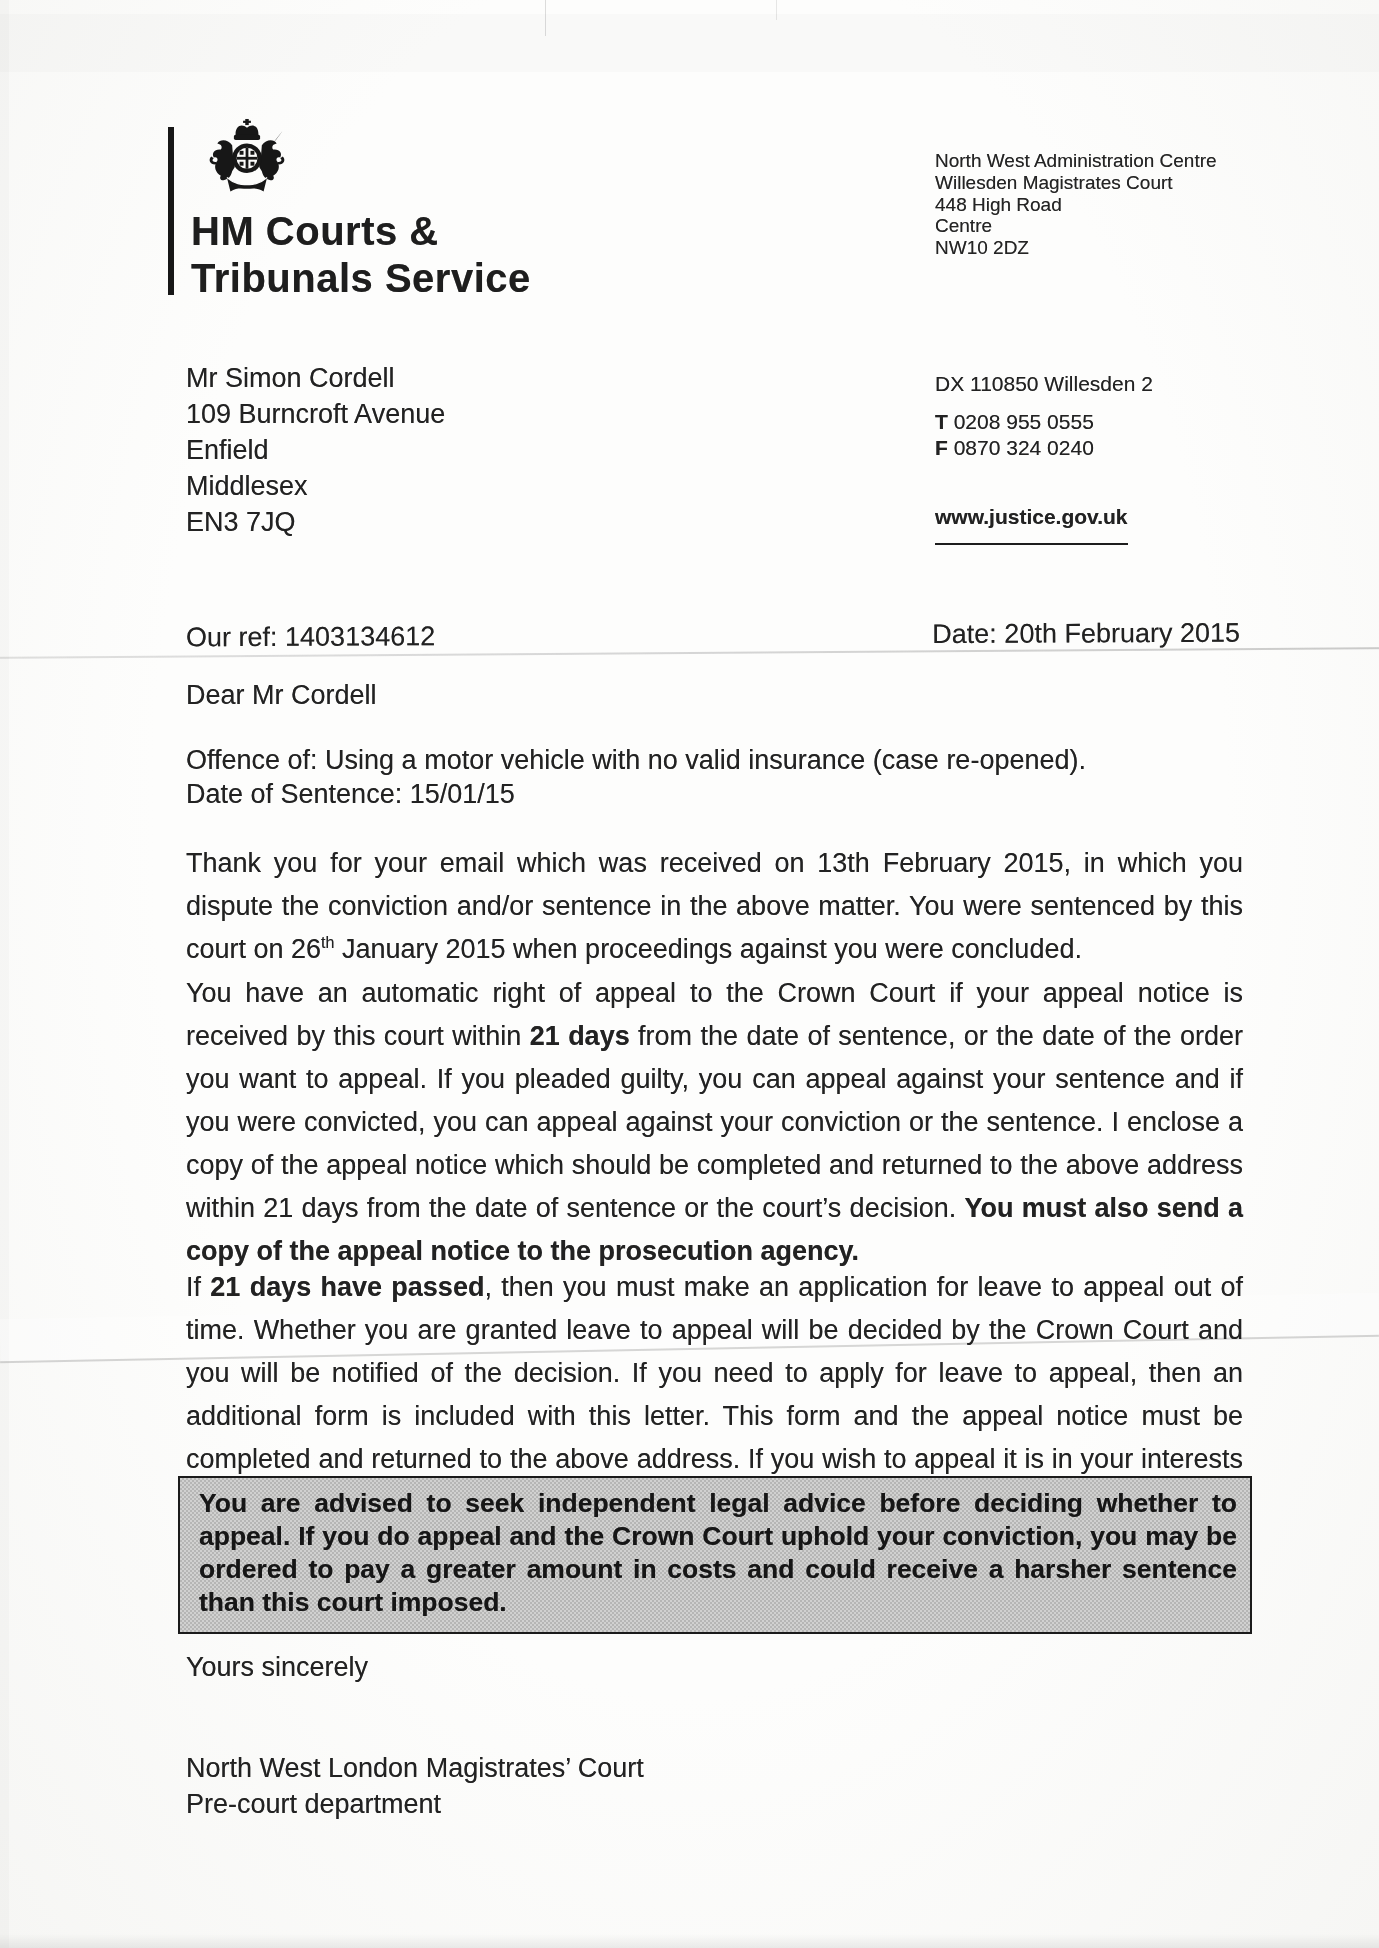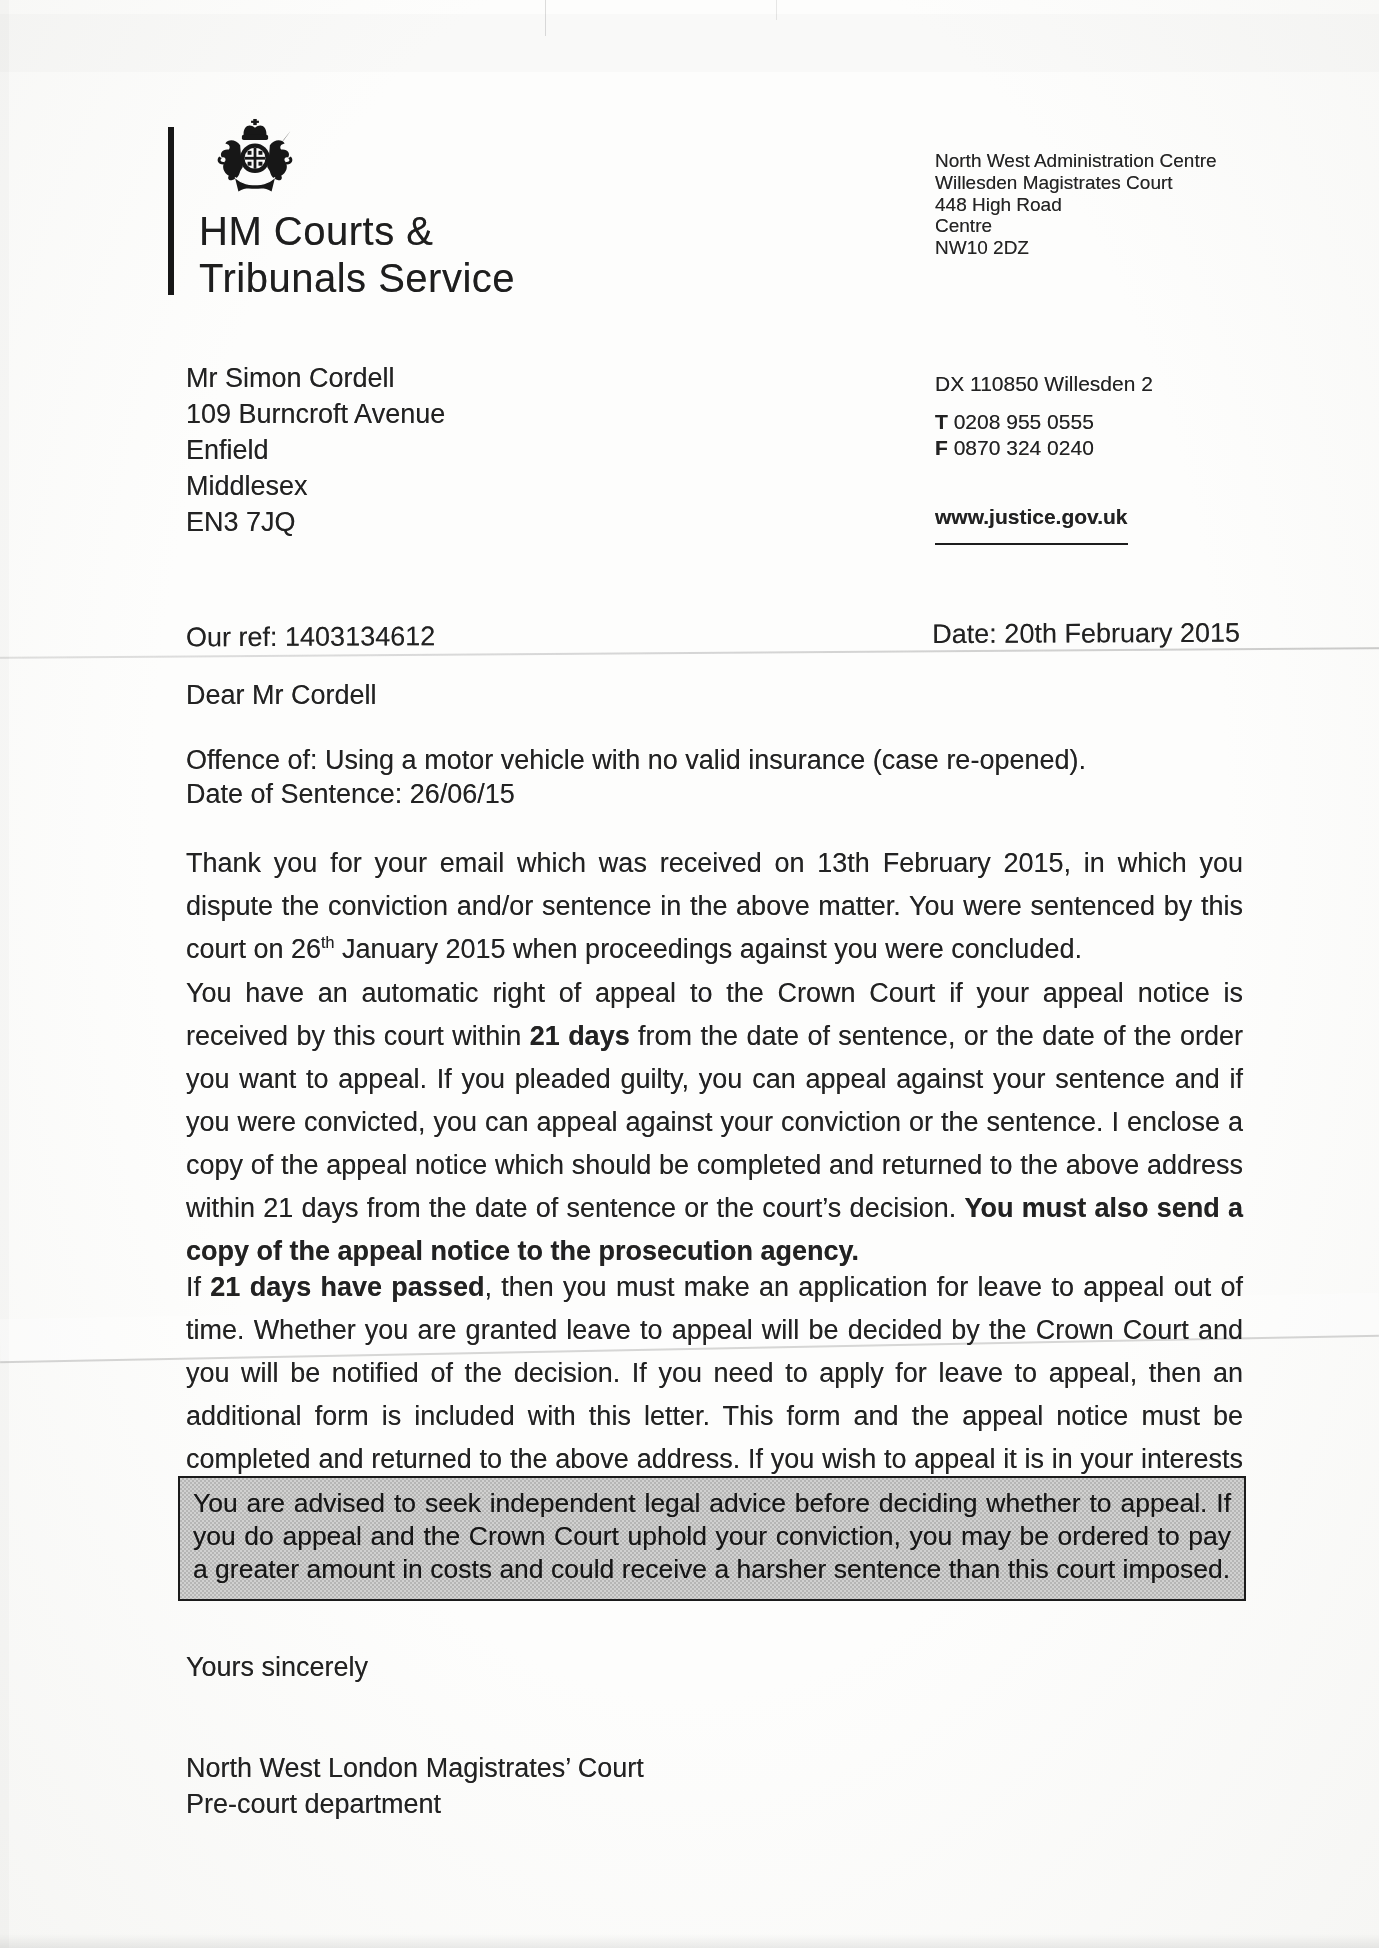--- a/index.html
+++ b/index.html
@@ -11,21 +11,21 @@
     overflow:hidden;
     font-family:"Liberation Sans","DejaVu Sans",sans-serif;
     color:#222;
     text-shadow:0 0 0.5px rgba(40,40,40,0.55);
   }
   .abs{position:absolute;}
 
   
   .logo{left:168px;top:118px;display:flex;}
   .logo-bar{width:6px;height:168px;background:#171717;margin-top:9px;flex:none;}
-  .logo-content{margin-left:25px;}
+  .logo-content{margin-left:17px;font-weight:bold;}
   .crest{display:block;margin-left:8px;margin-bottom:6px;}
   .logo-text{font-size:40px;line-height:47px;color:#1e1e1e;letter-spacing:0.5px;}
 
   .sender{left:935px;top:150px;font-size:19px;line-height:21.8px;color:#242424;}
 
   .recipient{left:186px;top:360px;font-size:27px;line-height:36px;}
 
   .dx{left:935px;top:372px;font-size:21px;text-align:right;}
   .phones{left:935px;top:409px;font-size:21px;line-height:26px;}
   .phones b{font-weight:700;}
@@ -41,25 +41,25 @@
   
   .para{left:186px;width:1057px;font-size:27px;line-height:43px;text-align:justify;}
   .p1{top:842px;}
   .p2{top:972px;}
   .p3{top:1266px;}
   .para sup{font-size:16px;line-height:0;}
 
   .notice-box{
     left:178px;top:1476px;width:1038px;
     border:2px solid #1b1b1b;
-    padding:9px 13px 13px 13px;
+    padding:9px 13px 13px 19px;
     background:
       repeating-conic-gradient(rgba(0,0,0,0.10) 0% 25%, rgba(255,255,255,0.12) 0% 50%) 0 0/4px 4px,
       #cbcbc9;
-    font-size:26.5px;line-height:33px;font-weight:400;text-align:justify;color:#161616;
+    font-size:26.5px;line-height:33px;font-weight:700;text-align:justify;color:#161616;
   }
 
   .closing{left:186px;top:1652px;font-size:27px;}
   .signature{left:186px;top:1750px;font-size:27px;line-height:36px;}
 
   
   .crease1{left:0;width:1379px;top:652px;height:2px;
     background:linear-gradient(to right, rgba(90,90,90,0.18), rgba(90,90,90,0.30));
     transform:rotate(-0.4deg);filter:blur(0.7px);}
   .crease2-wash{left:0;width:1379px;top:1306px;height:42px;background:rgba(255,255,255,0.33);
@@ -149,21 +149,21 @@
 
   <div class="abs ref-row">
     <span>Our ref: 1403134612</span>
     <span>Date: 20th February 2015</span>
   </div>
 
   <div class="abs salutation">Dear Mr Cordell</div>
 
   <div class="abs offence">
     <div>Offence of: Using a motor vehicle with no valid insurance (case re-opened).</div>
-    <div>Date of Sentence: 26/06/15</div>
+    <div>Date of Sentence: 15/01/15</div>
   </div>
 
   <div class="abs para p1"><span>Thank you for your email which was received on 13th February 2015, in which you dispute the conviction and/or sentence in the above matter. You were sentenced by this court on 26</span><sup>th</sup><span> January 2015 when proceedings against you were concluded.</span></div>
   <div class="abs para p2"><span>You have an automatic right of appeal to the Crown Court if your appeal notice is received by this court within </span><span style="font-weight: 700;">21 days</span><span> from the date of sentence, or the date of the order you want to appeal. If you pleaded guilty, you can appeal against your sentence and if you were convicted, you can appeal against your conviction or the sentence. I enclose a copy of the appeal notice which should be completed and returned to the above address within 21 days from the date of sentence or the court’s decision. </span><span style="font-weight: 700;">You must also send a copy of the appeal notice to the prosecution agency.</span></div>
   <div class="abs para p3"><span>If </span><span style="font-weight: 700;">21 days have passed</span><span>, then you must make an application for leave to appeal out of time. Whether you are granted leave to appeal will be decided by the Crown Court and you will be notified of the decision. If you need to apply for leave to appeal, then an additional form is included with this letter. This form and the appeal notice must be completed and returned to the above address. If you wish to appeal it is in your interests to return these completed forms as soon as possible.</span></div>
 
   <div class="abs notice-box">You are advised to seek independent legal advice before deciding whether to appeal. If you do appeal and the Crown Court uphold your conviction, you may be ordered to pay a greater amount in costs and could receive a harsher sentence than this court imposed.</div>
 
   <div class="abs closing">Yours sincerely</div>
   <div class="abs signature">

